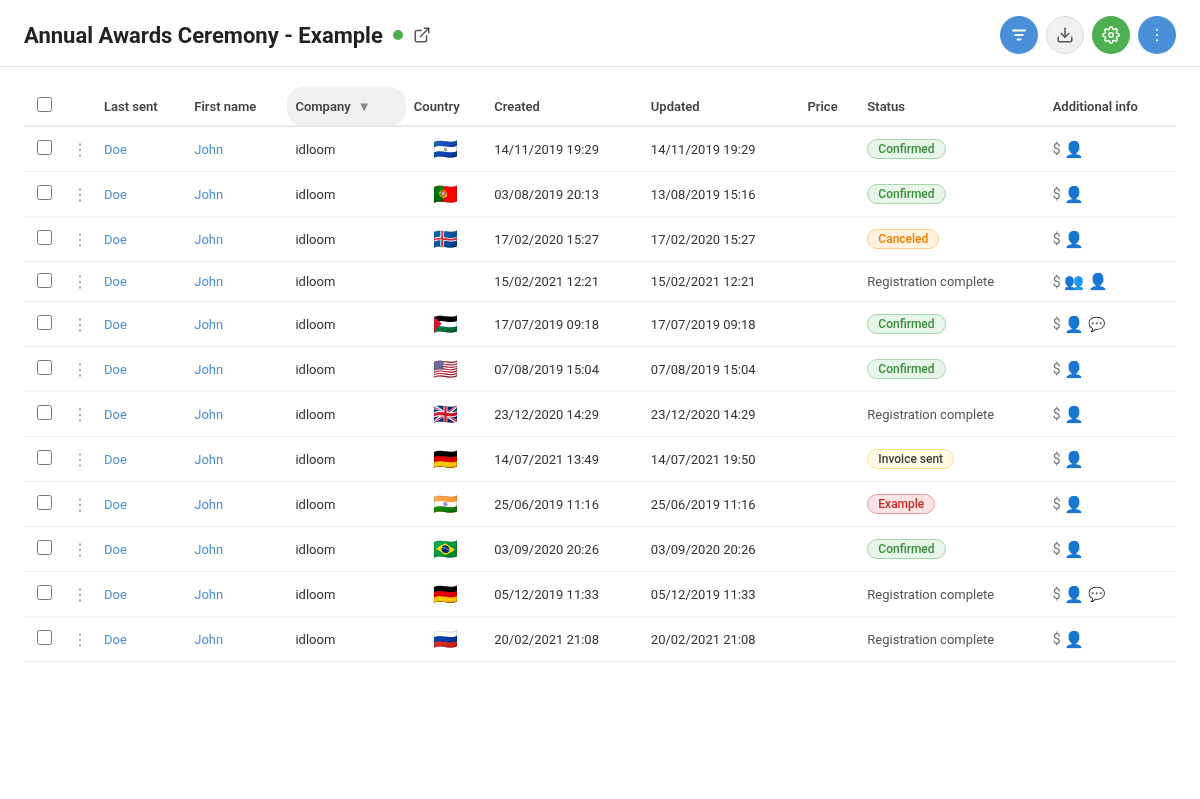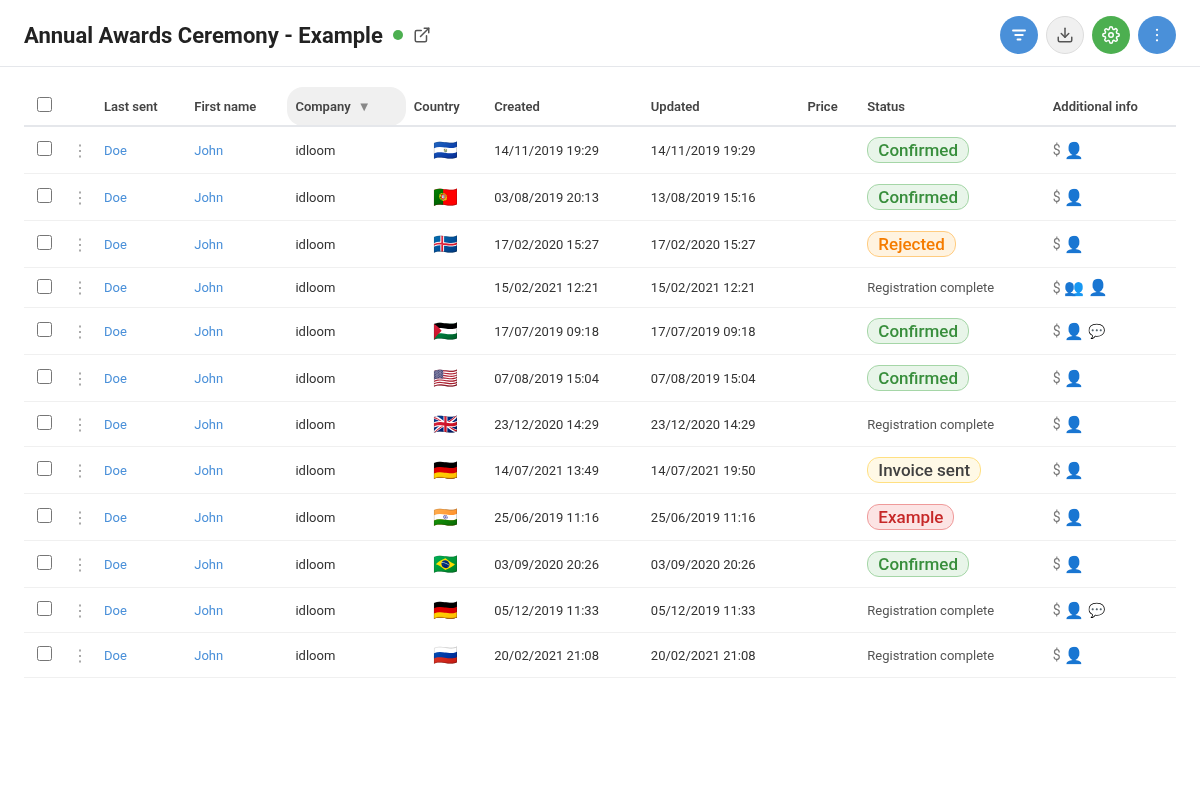--- a/index.html
+++ b/index.html
@@ -36,21 +36,21 @@
     
     .dots-cell { width: 28px; color: #999; font-size: 16px; cursor: pointer; text-align: center; }
 
     
     .name-link { color: #4a90d9; text-decoration: none; cursor: pointer; }
 
     
     .flag-cell { font-size: 20px; text-align: center; }
 
     
-    .badge { display: inline-block; padding: 2px 10px; border-radius: 12px; font-size: 17px; font-weight: 500; }
+    .badge { display: inline-block; padding: 2px 10px; border-radius: 12px; font-size: 12px; font-weight: 500; }
     .badge-confirmed { background: #e8f5e9; color: #388e3c; border: 1px solid #a5d6a7; }
     .badge-canceled { background: #fff3e0; color: #f57c00; border: 1px solid #ffcc80; }
     .badge-invoice { background: #fff9e6; color: #404040; border: 1px solid #ffe082; }
     .badge-rejected { background: #fce4e4; color: #c62828; border: 1px solid #ef9a9a; }
     .badge-reg-complete { color: #555; font-size: 13px; }
 
     
     .info-icons { display: flex; align-items: center; gap: 4px; color: #555; font-size: 14px; }
   </style>
 </head>
@@ -177,21 +177,21 @@
       <a class="name-link">Doe</a>
     </td>
     <td>
       <a class="name-link">John</a>
     </td>
     <td>idloom</td>
     <td class="flag-cell">🇮🇸</td>
     <td>17/02/2020 15:27</td>
     <td>17/02/2020 15:27</td>
     <td></td>
-    <td><span class="badge badge-canceled">Rejected</span></td>
+    <td><span class="badge badge-canceled">Canceled</span></td>
     <td>
             <div class="info-icons">
               <span style="color:#777;">$</span>
               <span style="font-size:16px;">👤</span>
             </div>
           </td>
   </tr>
         <tr>
     <td class="cb-cell">
       <input type="checkbox" style="">

